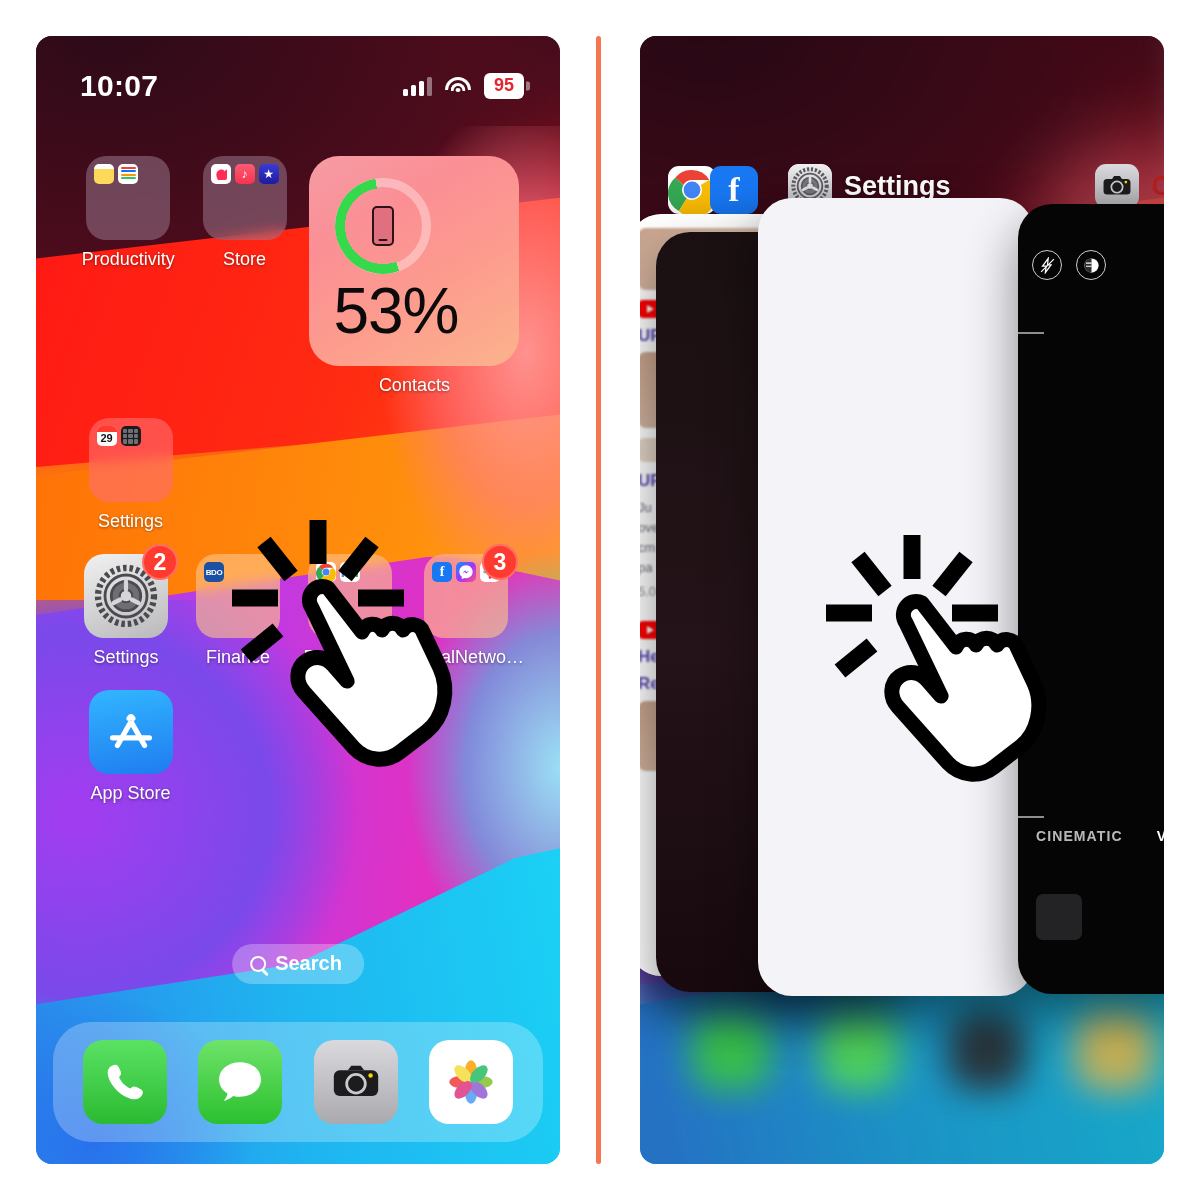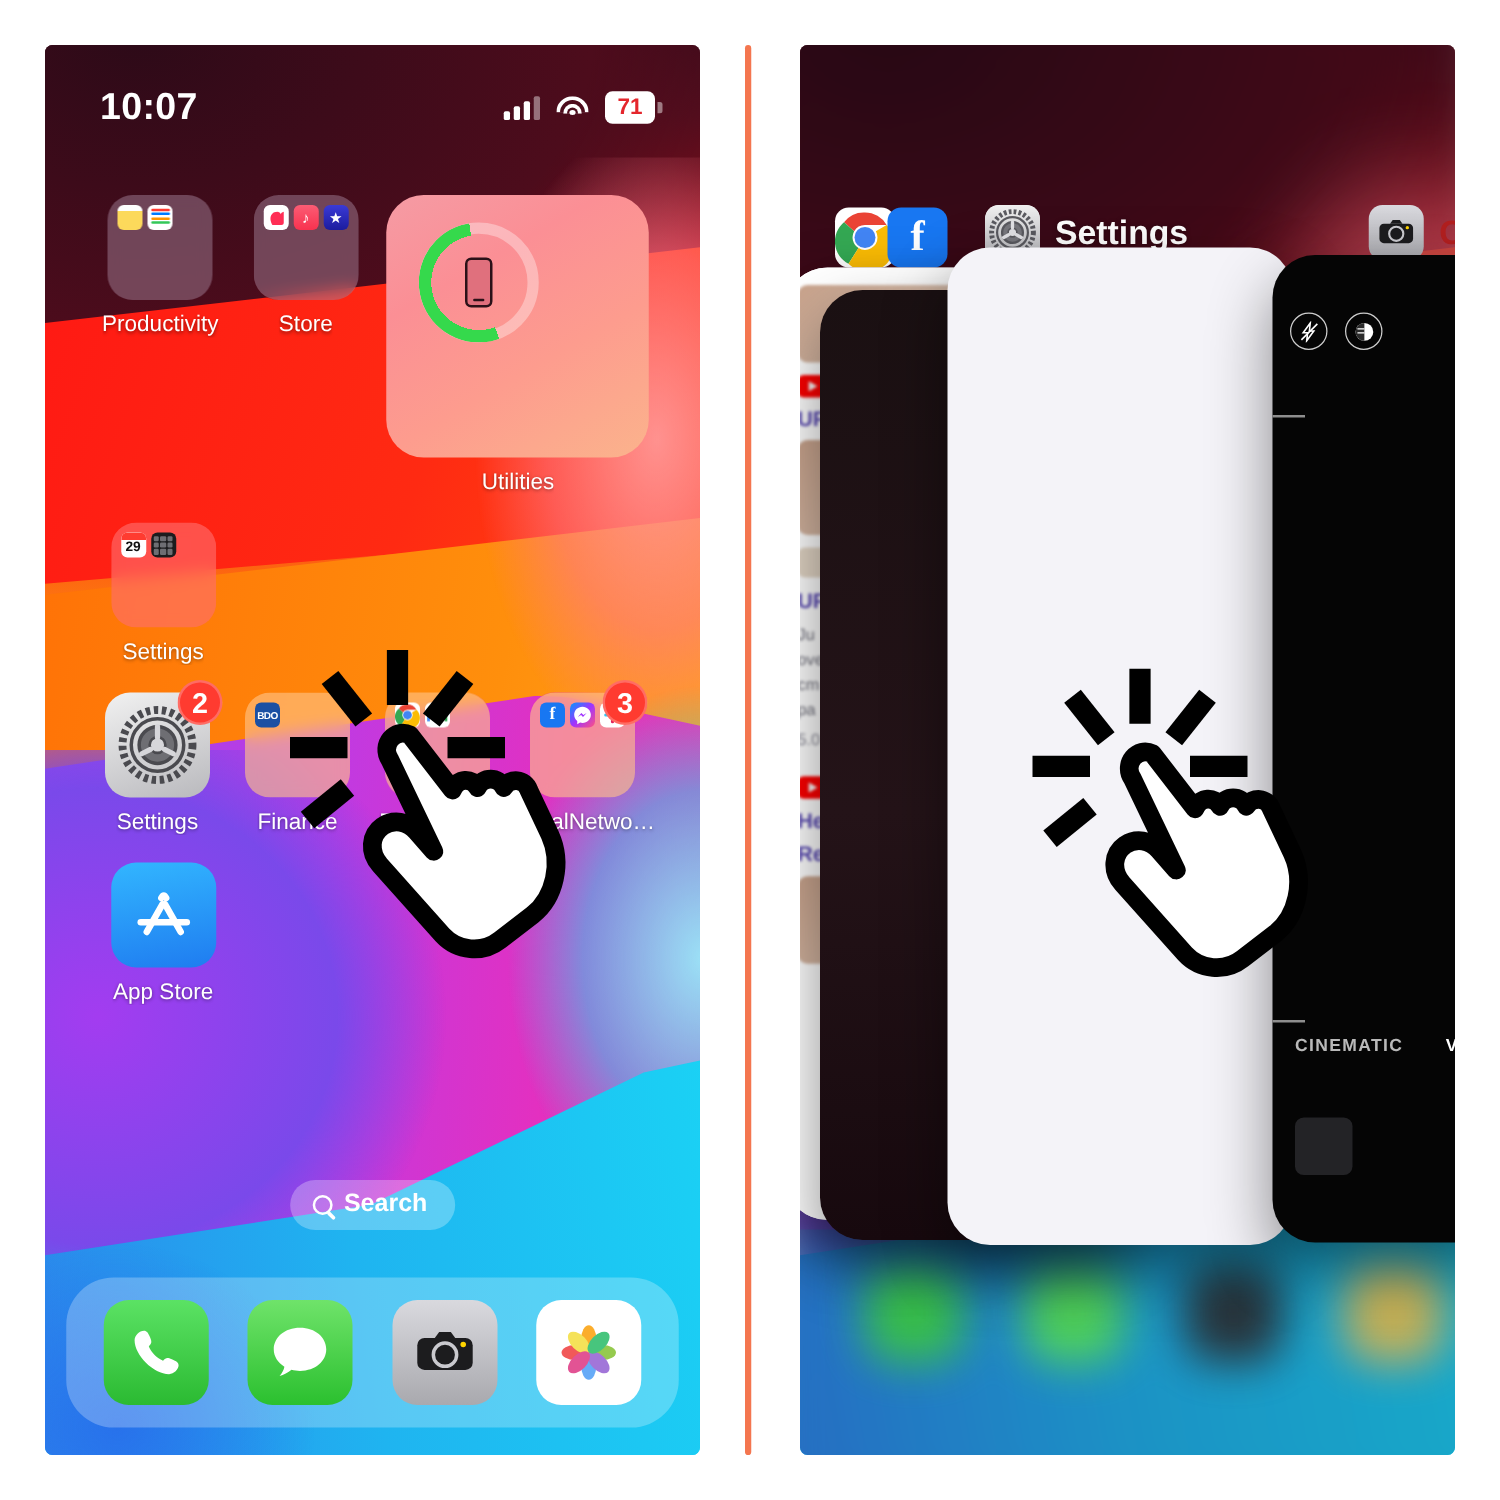--- a/index.html
+++ b/index.html
@@ -14,21 +14,21 @@
   
   .divider {
     position: absolute; left: 596px; top: 36px;
     width: 5px; height: 1128px;
     background: #F4764F; border-radius: 3px;
   }
 
   
   .phone {
     position: absolute; overflow: hidden;
-    border-radius: 6px;
+    border-radius: 16px;
   }
   #phone-home { left: 36px; top: 36px; width: 524px; height: 1128px; }
   #phone-switcher { left: 640px; top: 36px; width: 524px; height: 1128px; }
 
   
   .wallpaper { position:absolute; inset:0; overflow:hidden; }
   .wp-base {
     position:absolute; inset:0;
     background:
       linear-gradient(180deg,
@@ -301,21 +301,21 @@
             <i></i>
             <i></i>
             <i></i>
             <i></i>
           </div>
         <div class="wifi">
             <span class="a"></span>
             <span class="b"></span>
             <span class="c"></span>
           </div>
-        <div class="batt">71</div>
+        <div class="batt">95</div>
       </div>
     </div>
 
     <div class="grid">
 
       <div class="row">
         <div class="cell">
           <div class="icon-wrap">
             <div class="icon folder dim">
               <div class="mini m-notes"></div>
@@ -354,22 +354,23 @@
           <div class="applabel">Store</div>
         </div>
 
         <div class="cell" style="width:232px;">
           <div class="widget">
             <div class="ring">
               <div class="track"></div>
               <div class="arc"></div>
               <div class="phoneglyph"></div>
             </div>
-          </div>
-          <div class="applabel">Utilities</div>
+            <div class="pct">53%</div>
+          </div>
+          <div class="applabel">Contacts</div>
         </div>
       </div>
 
       <div class="row">
         <div class="cell">
           <div class="icon-wrap">
             <div class="icon folder red">
               <div class="mini m-cal">
                 <u></u>
                   <s>29</s>

